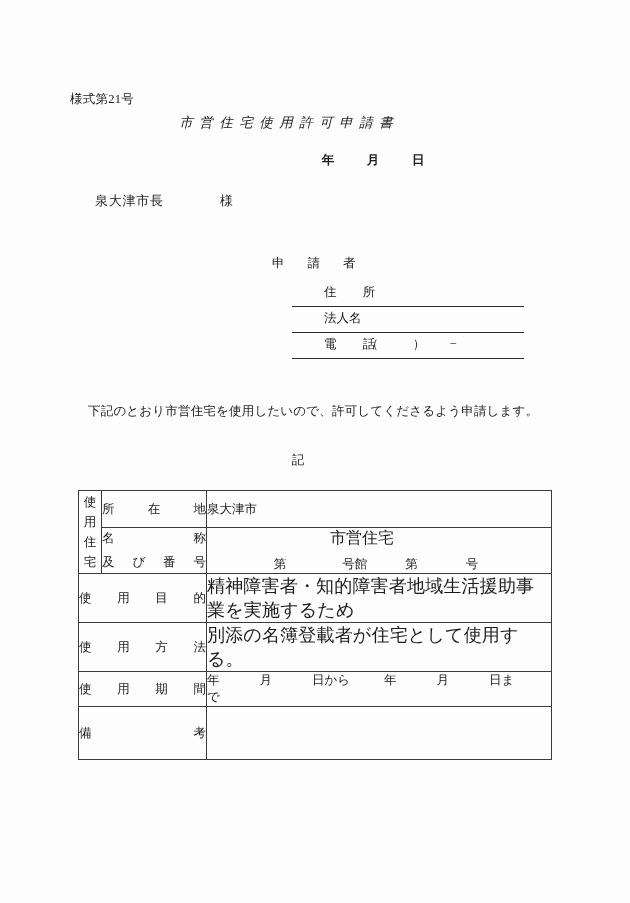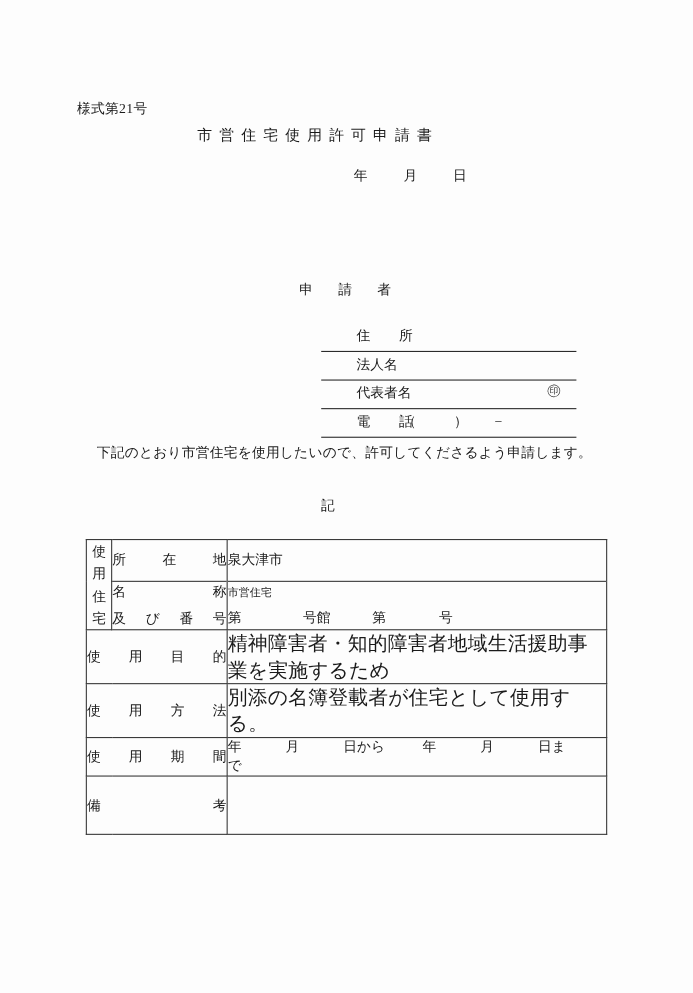--- a/index.html
+++ b/index.html
@@ -32,51 +32,53 @@
     letter-spacing: 0.02em;
     margin-top: 12px;
   }
   .doc-title {
     left: 0; top: 114px;
     width: 572px;
     text-align: center;
     font-size: 13.5px;
     letter-spacing: 0.48em;
     text-indent: 0.48em;
+    font-style: italic;
   }
   .date-line {
     left: 0; top: 152px;
     width: 630px;
     text-align: center;
     font-size: 12.5px;
   }
   .date-line .dl-inner {
     display: inline-block;
     margin-left: 116px;
+    font-weight: bold;
   }
   .date-line .seg { display: inline-block; width: 42px; text-align: left; }
   .date-line .seg.last { width: auto; }
 
   .addressee {
     left: 95px; top: 192px;
     font-size: 13px;
     letter-spacing: 0.06em;
   }
   .addressee .sama { margin-left: 52px; }
 
   
   .applicant {
     left: 270px; top: 255px;
     width: 260px;
     font-size: 12.5px;
   }
   .applicant .ap-head {
     letter-spacing: 0.42em;
     margin-left: 2px;
-    margin-bottom: 22px;
+    margin-bottom: 9px;
   }
   .ap-row {
     position: relative;
     height: 25px;
     margin-left: 22px;
     border-bottom: 1px solid #2b2b2b;
     width: 232px;
   }
   .ap-row .lbl {
     position: absolute;
@@ -163,25 +165,26 @@
   .c-label {
     width: 126px;
     padding: 4px 10px;
     height: 22px;
   }
   .row-h { height: 22px; }
 
   .city-name { font-size: 12.5px; }
 
   .house-line-1 {
+    text-align: center;
     padding-right: 34px;
-    font-size: 10px;
+    font-size: 16px;
   }
   .house-line-2 {
-    text-align: left;
+    text-align: center;
     padding-right: 6px;
     font-size: 12.5px;
     margin-top: 7px;
   }
   .house-line-2 .g1 { display: inline-block; width: 56px; }
   .house-line-2 .g2 { display: inline-block; width: 38px; }
   .house-line-2 .g3 { display: inline-block; width: 48px; }
 
   .period-line {
     text-align: left;
@@ -206,36 +209,36 @@
   <div class="abs doc-title">市営住宅使用許可申請書</div>
 
   <div class="abs date-line">
     <span class="dl-inner">
       <span class="seg">年</span>
       <span class="seg">月</span>
       <span class="seg last">日</span>
     </span>
   </div>
 
+  <div class="abs addressee">
+    <span>泉大津市長</span>
+    <span class="sama">様</span>
+  </div>
 
   <div class="abs applicant">
     <div class="ap-head">申　請　者</div>
 
     <div class="ap-row">
       <span class="lbl w2">住　所</span>
     </div>
 
     <div class="ap-row">
       <span class="lbl">法人名</span>
     </div>
 
-    <div class="ap-row">
-      <span class="lbl">代表者名</span>
-      <span class="seal">㊞</span>
-    </div>
 
     <div class="ap-row">
       <span class="lbl w2">電　話</span>
       <span class="tel-paren">
         <span>（</span><span class="gap"></span><span>）</span><span class="gap2"></span><span>−</span>
       </span>
     </div>
   </div>
 
   <div class="abs body-sentence">下記のとおり市営住宅を使用したいので、許可してくださるよう申請します。</div>

